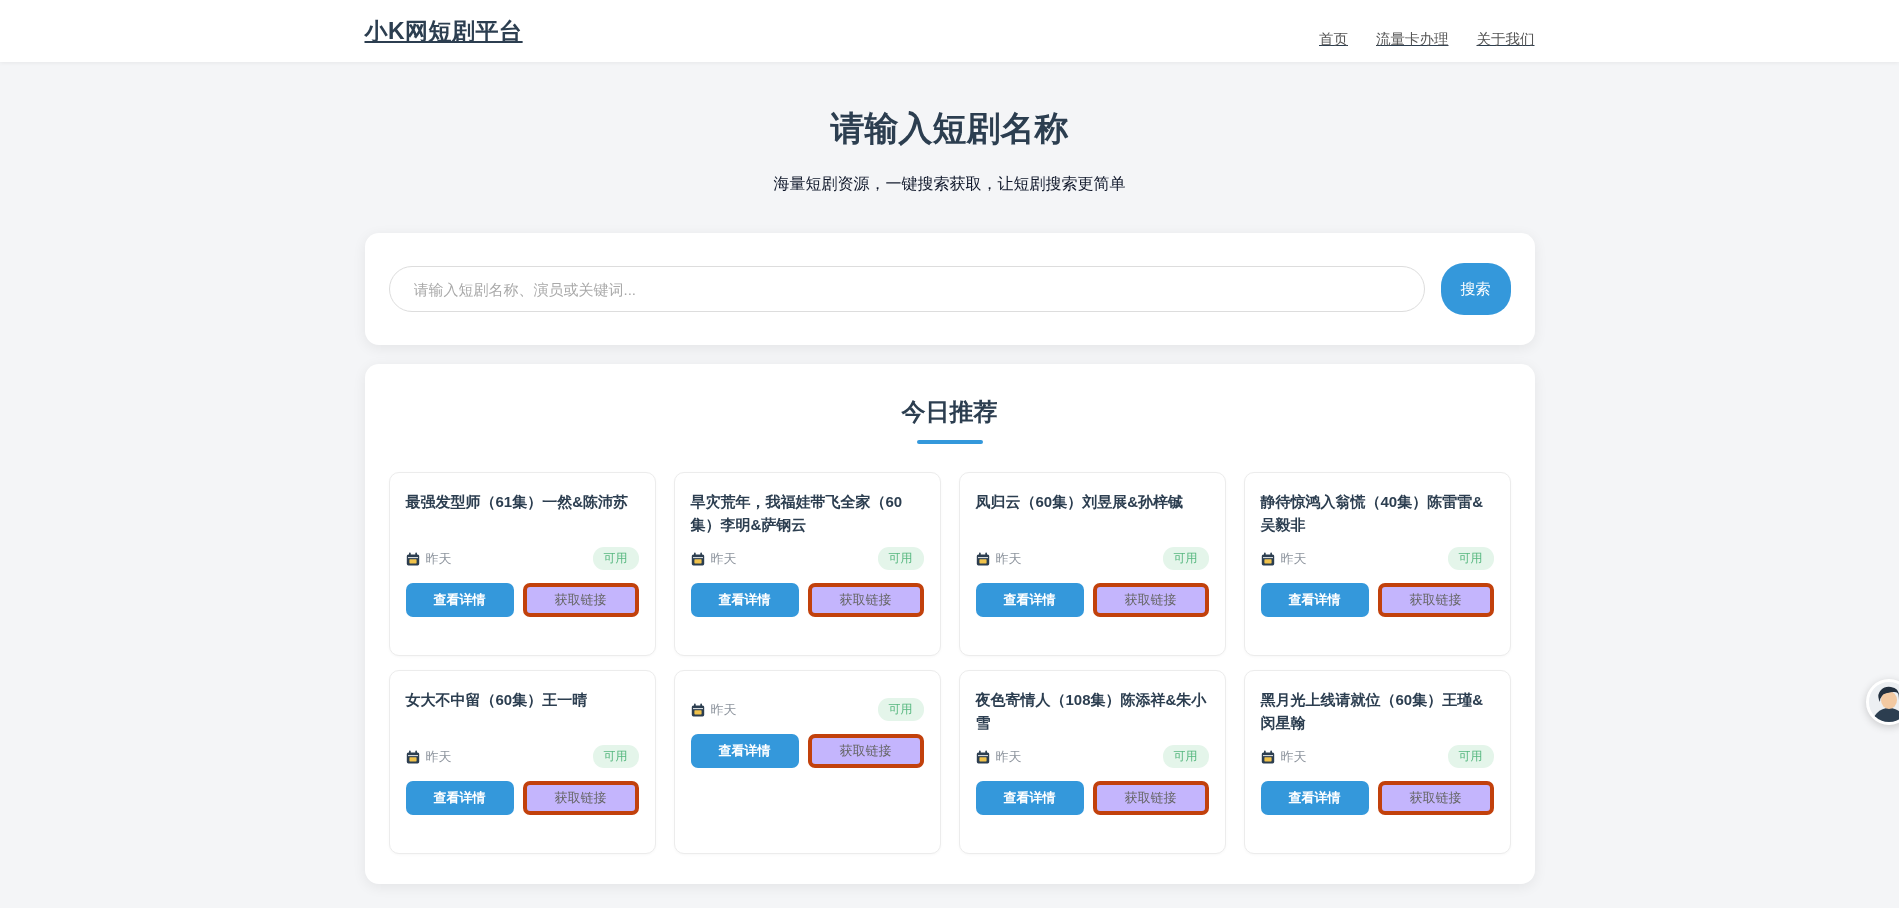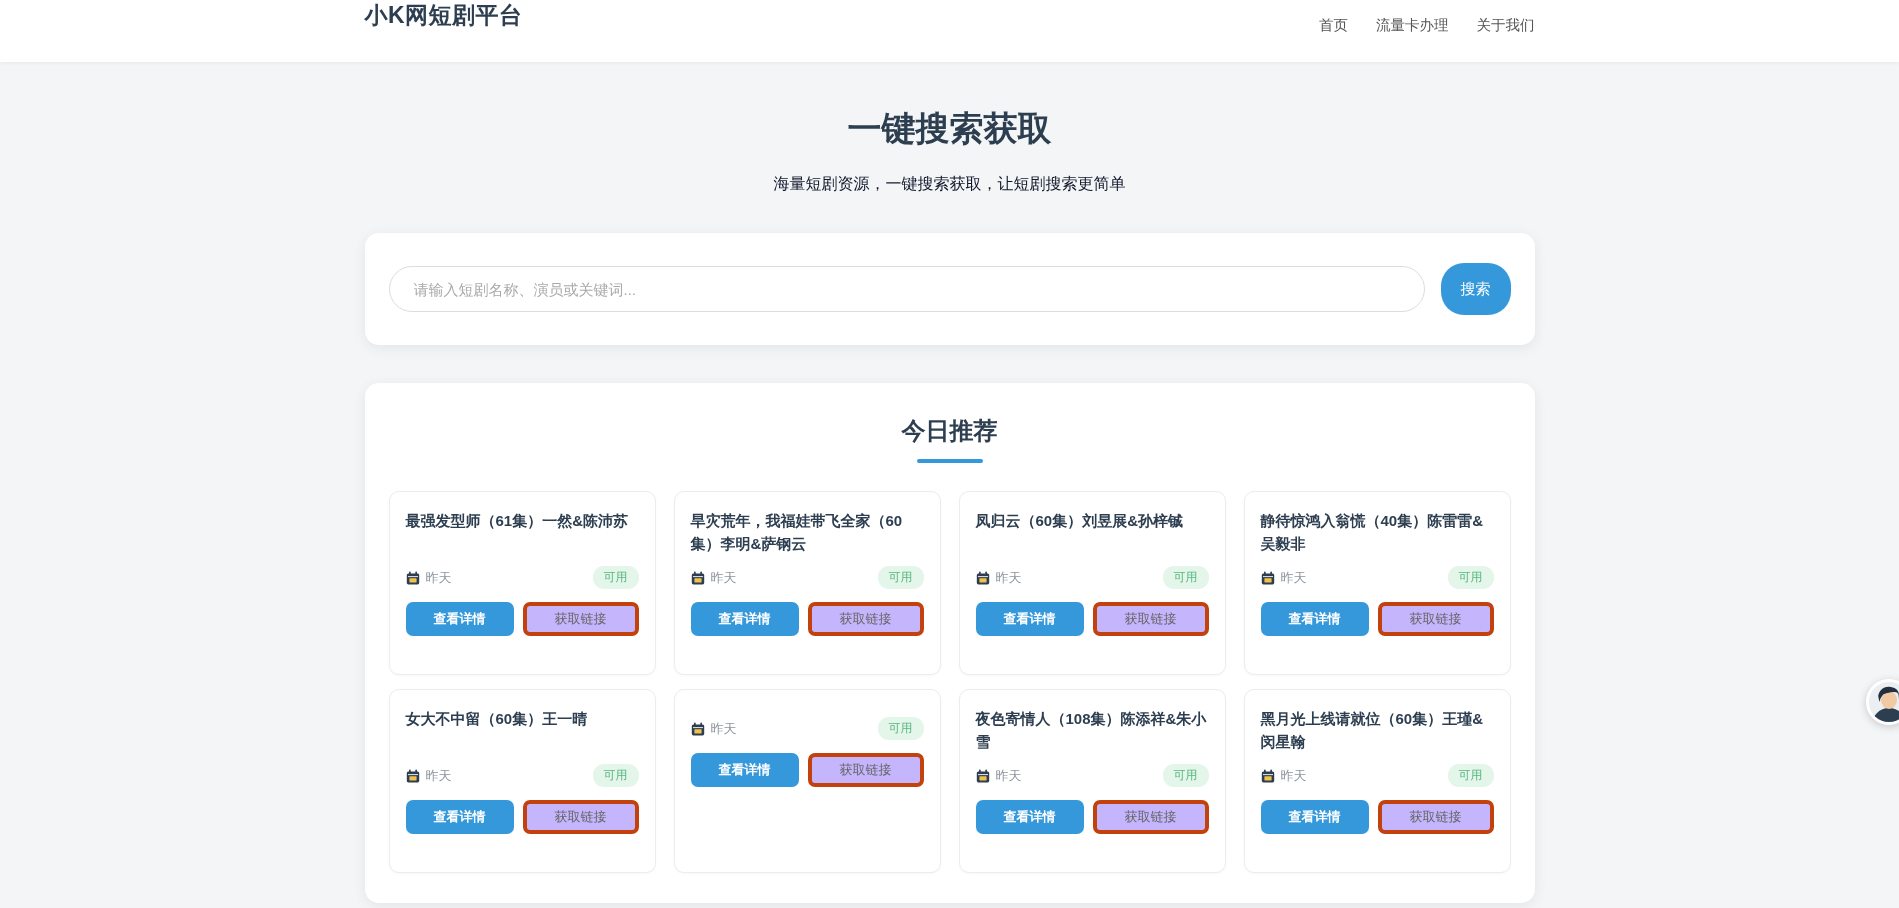--- a/index.html
+++ b/index.html
@@ -11,21 +11,21 @@
   }
   .container { width:1170px; margin:0 auto; }
 
   
   .header {
     background:#fff; height:62px;
     box-shadow:0 1px 4px rgba(0,0,0,.06);
     position:relative; z-index:5;
   }
   .header .container {
-    height:100%; display:flex; align-items:flex-start; justify-content:space-between;
+    height:100%; display:flex; align-items:center; justify-content:space-between;text-decoration:underline;
   }
   .logo { font-size:23px; font-weight:bold; color:#2c3e50; letter-spacing:.5px; }
   .nav { display:flex; gap:28px; }
   .nav a {
     font-size:14.5px; color:#555; text-decoration:none; cursor:pointer;margin-top:16px;
   }
 
   
   .hero { text-align:center; padding-top:44px; }
   .hero-title { font-size:34px; font-weight:bold; color:#2c3e50; }
@@ -48,21 +48,21 @@
   }
   .search-input::placeholder { color:#a9a9a9; }
   .search-btn {
     width:70px; height:52px; border:none; border-radius:23px;
     background:#3498db; color:#fff; font-size:15px;
     cursor:pointer; font-family:inherit;
   }
 
   
   .rec-card {
-    margin-top:38px;
+    margin-top:19px;
     background:#fff; border-radius:14px;
     box-shadow:0 3px 14px rgba(0,0,0,.07);
     padding:32px 24px 30px;
   }
   .rec-title { text-align:center; font-size:24px; font-weight:bold; color:#2c3e50; }
   .rec-underline {
     width:66px; height:4px; border-radius:2px;
     background:#3498db; margin:12px auto 28px;
   }
   .grid {
@@ -113,21 +113,21 @@
     <div class="logo">小K网短剧平台</div>
     <div class="nav">
       <a>首页</a>
       <a>流量卡办理</a>
       <a>关于我们</a>
     </div>
   </div>
 </div>
 
 <div class="hero">
-  <div class="hero-title">一键搜索获取</div>
+  <div class="hero-title">请输入短剧名称</div>
   <div class="hero-sub">海量短剧资源，一键搜索获取，让短剧搜索更简单</div>
 </div>
 
 <div class="container">
   <div class="search-card">
     <input class="search-input" type="text" placeholder="请输入短剧名称、演员或关键词..." style="">
     <button class="search-btn">搜索</button>
   </div>
 
   <div class="rec-card">

